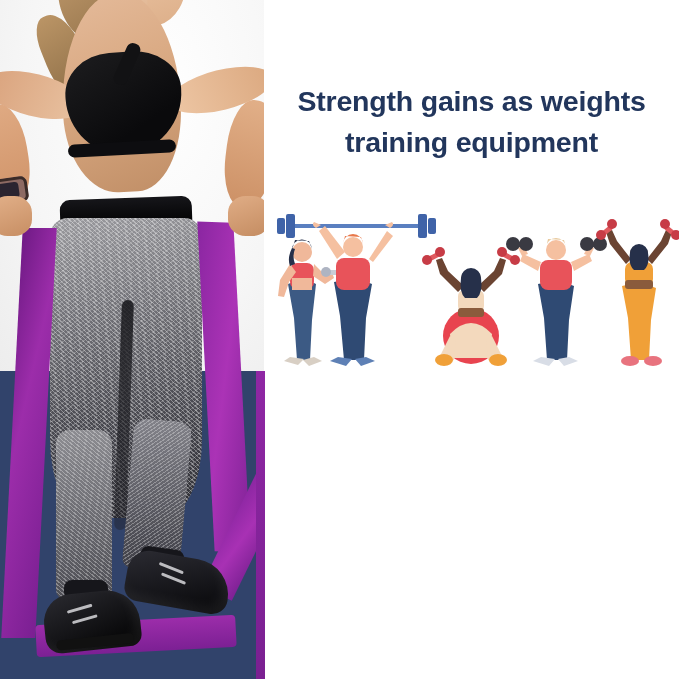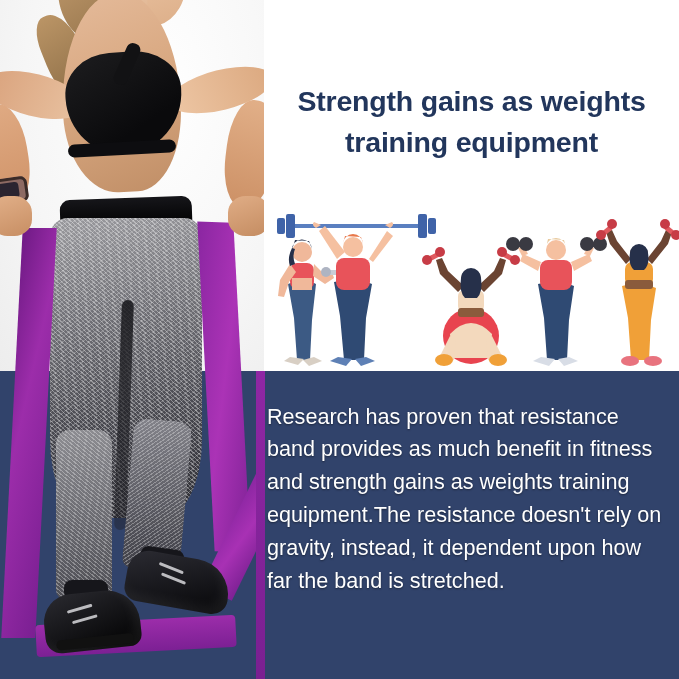--- a/index.html
+++ b/index.html
@@ -278,19 +278,16 @@
           </g>
           <g>
             <rect x="400" y="20" width="12" height="5" rx="2" fill="#e05a5f" transform="rotate(40 406 22)"></rect>
             <circle cx="401" cy="16" r="5" fill="#c73c46"></circle>
             <circle cx="412" cy="27" r="5" fill="#c73c46"></circle>
           </g>
         </g>
       </svg>
     </div>
 
-    <div class="body-panel">
-      <p class="body-text">Research has proven that resistance band provides as much benefit in fitness and strength gains as weights training equipment.The resistance doesn't rely on gravity, instead, it dependent upon how far the band is stretched.</p>
-    </div>
     <div class="body-panel-edge"></div>
   </div>
 
 </div>
 
 </body></html>

